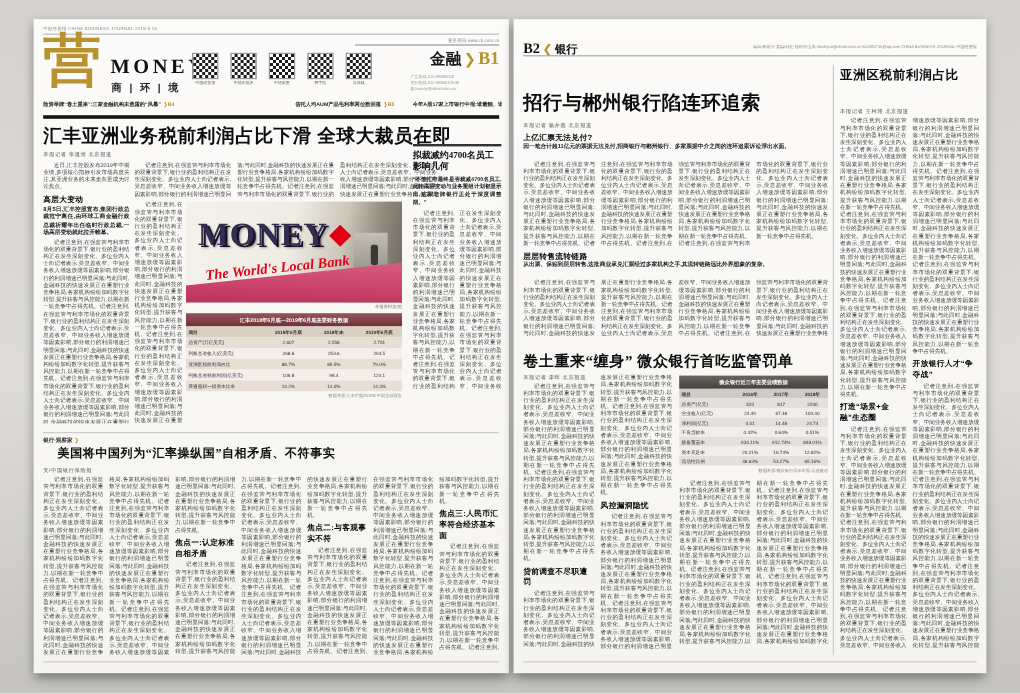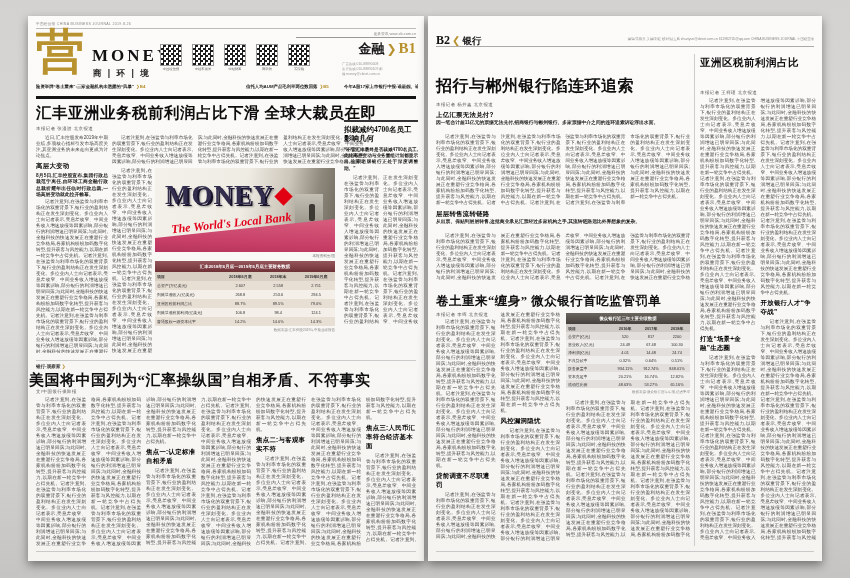--- a/index.html
+++ b/index.html
@@ -168,21 +168,21 @@
     <div class="cols" style="columns:2;column-gap:4px;height:152px;margin-top:3px">
       <p class="fillp">记者注意到,在强监管与利率市场化的双重背景下,银行业的盈利结构正在发生深刻变化。多位业内人士向记者表示,受息差收窄、中间业务收入增速放缓等因素影响,部分银行的利润增速已明显回落;与此同时,金融科技的快速发展正在重塑行业竞争格局,各家机构纷纷加码数字化转型,提升获客与风控能力,以期在新一轮竞争中占得先机。记者注意到,在强监管与利率市场化的双重背景下,银行业的盈利结构正在发生深刻变化。多位业内人士向记者表示,受息差收窄、中间业务收入增速放缓等因素影响,部分银行的利润增速已明显回落;与此同时,金融科技的快速发展正在重塑行业竞争格局,各家机构纷纷加码数字化转型,提升获客与风控能力,以期在新一轮竞争中占得先机。记者注意到,在强监管与利率市场化的双重背景下,银行业的盈利结构正在发生深刻变化。多位业内人士向记者表示,受息差收窄、中间业务收入增速放缓等因素影响,部分银行的利润增速已明显回落;与此同时,金融科技的快速发展正在重塑行业竞争格局,各家机构纷纷加码数字化转型,提升获客与风控能力,以期在新一轮竞争中占得先机。</p>
     </div>
   </div>
 
   <div class="ab hr" style="left:8px;right:8px;top:344px;background:#ccc"></div>
   <div class="ab" style="left:8px;top:348px;font-size:4.6px;font-weight:bold;color:#333">
     <span>银行·观察家</span>
     <span class="gold">❯</span>
   </div>
-  <div class="ab sf hl" style="left:1px;top:355px;font-size:15px">美国将中国列为“汇率操纵国”自相矛盾、不符事实</div>
+  <div class="ab sf hl" style="left:20px;top:355px;font-size:10px">美国将中国列为“汇率操纵国”自相矛盾、不符事实</div>
   <div class="ab byl" style="left:8px;top:373px">文/中国银行保险报</div>
   <div class="ab cols" style="left:8px;right:8px;top:381px;height:150px;columns:7;column-gap:5px">
     <p class="fillp">记者注意到,在强监管与利率市场化的双重背景下,银行业的盈利结构正在发生深刻变化。多位业内人士向记者表示,受息差收窄、中间业务收入增速放缓等因素影响,部分银行的利润增速已明显回落;与此同时,金融科技的快速发展正在重塑行业竞争格局,各家机构纷纷加码数字化转型,提升获客与风控能力,以期在新一轮竞争中占得先机。记者注意到,在强监管与利率市场化的双重背景下,银行业的盈利结构正在发生深刻变化。多位业内人士向记者表示,受息差收窄、中间业务收入增速放缓等因素影响,部分银行的利润增速已明显回落;与此同时,金融科技的快速发展正在重塑行业竞争格局,各家机构纷纷加码数字化转型,提升获客与风控能力,以期在新一轮竞争中占得先机。记者注意到,在强监管与利率市场化的双重背景下,银行业的盈利结构正在发生深刻变化。多位业内人士向记者表示,受息差收窄、中间业务收入增速放缓等因素影响,部分银行的利润增速已明显回落;与此同时,金融科技的快速发展正在重塑行业竞争格局,各家机构纷纷加码数字化转型,提升获客与风控能力,以期在新一轮竞争中占得先机。记者注意到,在强监管与利率市场化的双重背景下,银行业的盈利结构正在发生深刻变化。多位业内人士向记者表示,受息差收窄、中间业务收入增速放缓等因素影响,部分银行的利润增速已明显回落;与此同时,金融科技的快速发展正在重塑行业竞争格局,各家机构纷纷加码数字化转型,提升获客与风控能力,以期在新一轮竞争中占得先机。</p>
     <h5 class="sh">焦点一:认定标准自相矛盾</h5>
     <p class="fillp">记者注意到,在强监管与利率市场化的双重背景下,银行业的盈利结构正在发生深刻变化。多位业内人士向记者表示,受息差收窄、中间业务收入增速放缓等因素影响,部分银行的利润增速已明显回落;与此同时,金融科技的快速发展正在重塑行业竞争格局,各家机构纷纷加码数字化转型,提升获客与风控能力,以期在新一轮竞争中占得先机。记者注意到,在强监管与利率市场化的双重背景下,银行业的盈利结构正在发生深刻变化。多位业内人士向记者表示,受息差收窄、中间业务收入增速放缓等因素影响,部分银行的利润增速已明显回落;与此同时,金融科技的快速发展正在重塑行业竞争格局,各家机构纷纷加码数字化转型,提升获客与风控能力,以期在新一轮竞争中占得先机。记者注意到,在强监管与利率市场化的双重背景下,银行业的盈利结构正在发生深刻变化。多位业内人士向记者表示,受息差收窄、中间业务收入增速放缓等因素影响,部分银行的利润增速已明显回落;与此同时,金融科技的快速发展正在重塑行业竞争格局,各家机构纷纷加码数字化转型,提升获客与风控能力,以期在新一轮竞争中占得先机。</p>
     <h5 class="sh">焦点二:与客观事实不符</h5>
     <p class="fillp">记者注意到,在强监管与利率市场化的双重背景下,银行业的盈利结构正在发生深刻变化。多位业内人士向记者表示,受息差收窄、中间业务收入增速放缓等因素影响,部分银行的利润增速已明显回落;与此同时,金融科技的快速发展正在重塑行业竞争格局,各家机构纷纷加码数字化转型,提升获客与风控能力,以期在新一轮竞争中占得先机。记者注意到,在强监管与利率市场化的双重背景下,银行业的盈利结构正在发生深刻变化。多位业内人士向记者表示,受息差收窄、中间业务收入增速放缓等因素影响,部分银行的利润增速已明显回落;与此同时,金融科技的快速发展正在重塑行业竞争格局,各家机构纷纷加码数字化转型,提升获客与风控能力,以期在新一轮竞争中占得先机。记者注意到,在强监管与利率市场化的双重背景下,银行业的盈利结构正在发生深刻变化。多位业内人士向记者表示,受息差收窄、中间业务收入增速放缓等因素影响,部分银行的利润增速已明显回落;与此同时,金融科技的快速发展正在重塑行业竞争格局,各家机构纷纷加码数字化转型,提升获客与风控能力,以期在新一轮竞争中占得先机。</p>
     <h5 class="sh">焦点三:人民币汇率符合经济基本面</h5>
     <p class="fillp">记者注意到,在强监管与利率市场化的双重背景下,银行业的盈利结构正在发生深刻变化。多位业内人士向记者表示,受息差收窄、中间业务收入增速放缓等因素影响,部分银行的利润增速已明显回落;与此同时,金融科技的快速发展正在重塑行业竞争格局,各家机构纷纷加码数字化转型,提升获客与风控能力,以期在新一轮竞争中占得先机。记者注意到,在强监管与利率市场化的双重背景下,银行业的盈利结构正在发生深刻变化。多位业内人士向记者表示,受息差收窄、中间业务收入增速放缓等因素影响,部分银行的利润增速已明显回落;与此同时,金融科技的快速发展正在重塑行业竞争格局,各家机构纷纷加码数字化转型,提升获客与风控能力,以期在新一轮竞争中占得先机。记者注意到,在强监管与利率市场化的双重背景下,银行业的盈利结构正在发生深刻变化。多位业内人士向记者表示,受息差收窄、中间业务收入增速放缓等因素影响,部分银行的利润增速已明显回落;与此同时,金融科技的快速发展正在重塑行业竞争格局,各家机构纷纷加码数字化转型,提升获客与风控能力,以期在新一轮竞争中占得先机。</p>
   </div>

